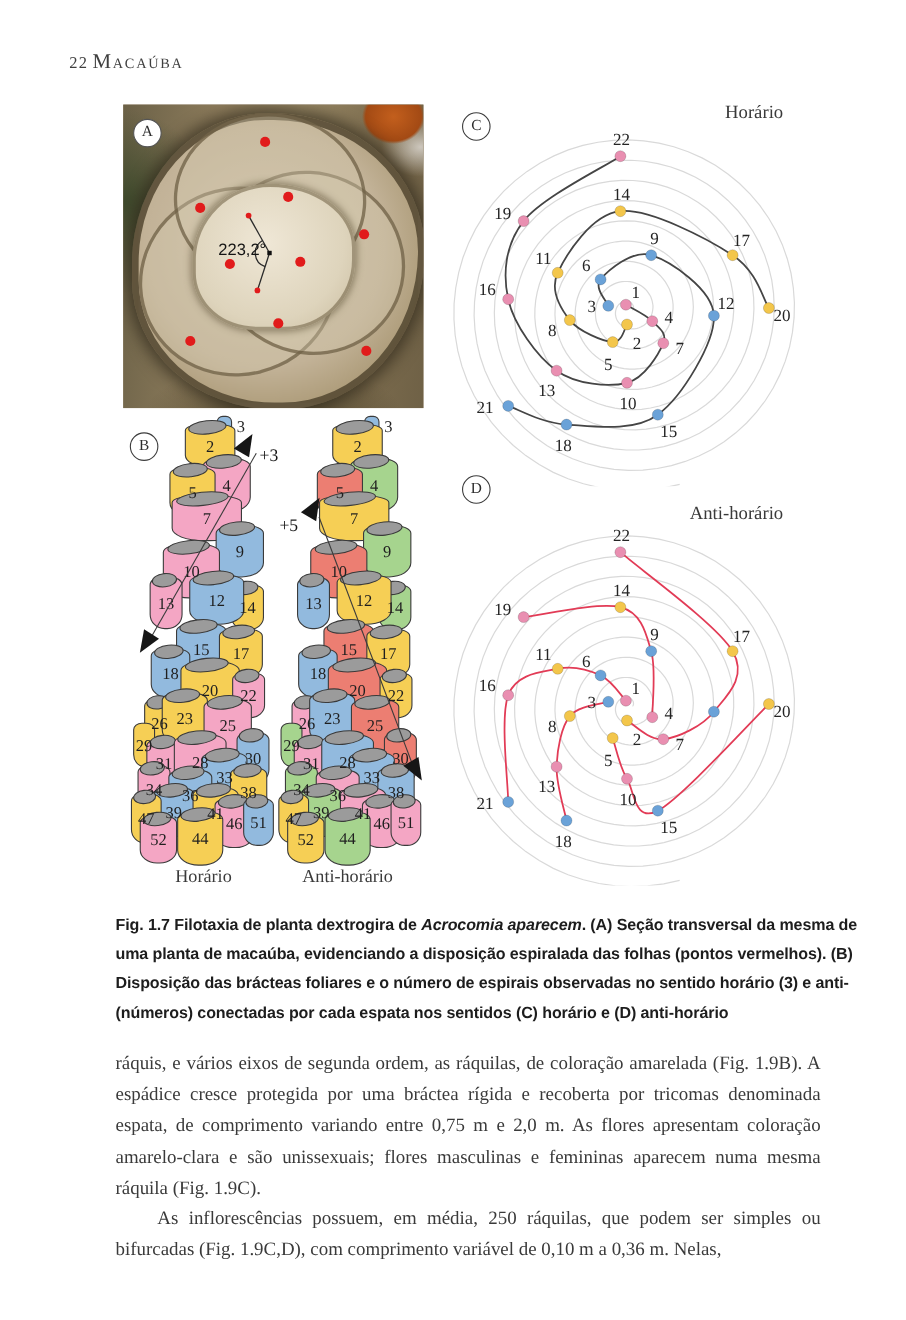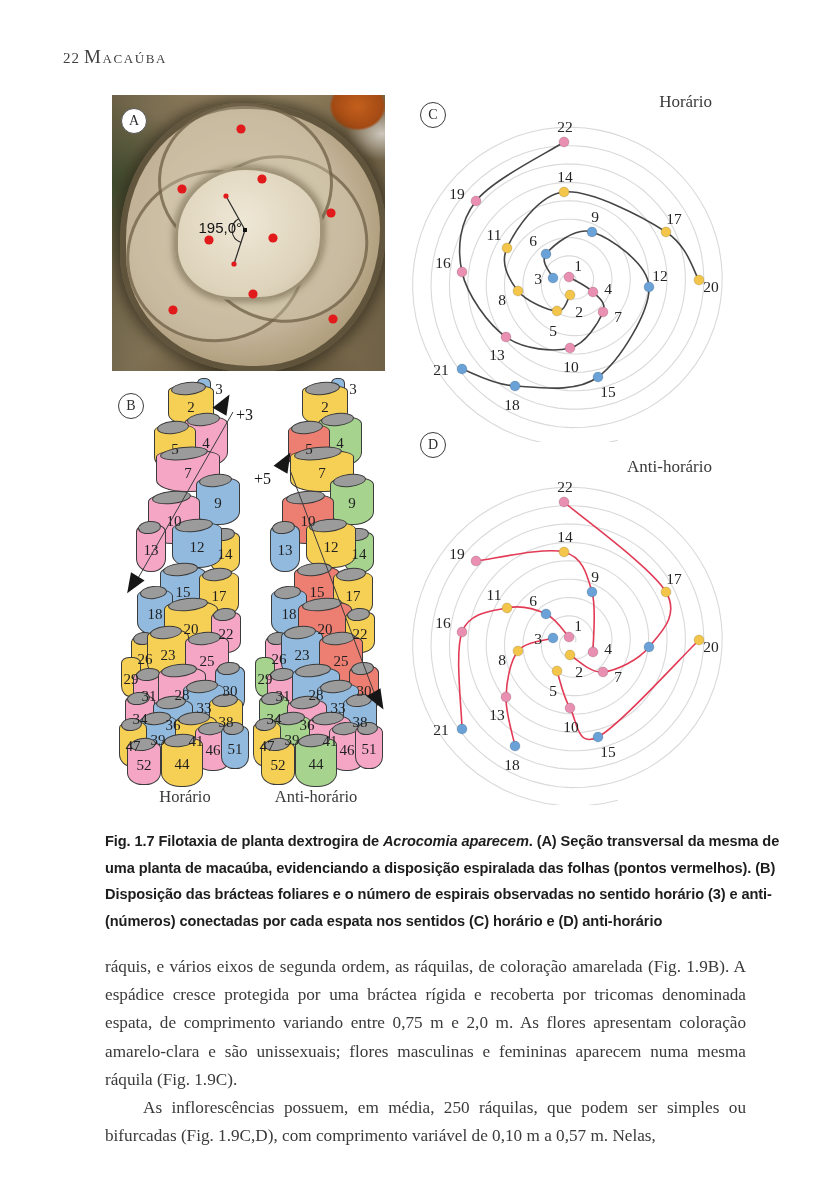--- a/index.html
+++ b/index.html
@@ -89,21 +89,21 @@
         <circle cx="219" cy="118" r="4.6" fill="#e11b1b"></circle>
         <circle cx="97" cy="145" r="4.6" fill="#e11b1b"></circle>
         <circle cx="161" cy="143" r="4.6" fill="#e11b1b"></circle>
         <circle cx="141" cy="199" r="4.6" fill="#e11b1b"></circle>
         <circle cx="61" cy="215" r="4.6" fill="#e11b1b"></circle>
         <circle cx="221" cy="224" r="4.6" fill="#e11b1b"></circle>
         <circle cx="114" cy="101" r="2.6" fill="#e11b1b"></circle>
         <circle cx="122" cy="169" r="2.6" fill="#e11b1b"></circle>
       </svg>
     <div class="badge in-photo" style="left:9px;top:13px;">A</div>
-    <div class="angle-label">195,0°</div>
+    <div class="angle-label">223,2°</div>
   </div>
 
   <div class="badge" style="left:118px;top:393px;">B</div>
   <div id="bracts">
       <div class="bract" style="left: 197px; top: 378px; width: 14px; height: 34px; background: rgb(146, 186, 222);"></div>
       <div class="bract" style="left: 168px; top: 385px; width: 46px; height: 40px; background: rgb(246, 207, 85);">
         <div class="cap"></div>
       </div>
       <div class="bract" style="left: 184px; top: 416px; width: 44px; height: 50px; background: rgb(244, 166, 196);">
         <div class="cap"></div>
@@ -480,16 +480,16 @@
 
   <div class="caption" id="caption">
       <div class="caption-line"><span class="b">Fig. 1.7 </span><span>Filotaxia de planta dextrogira de </span><span class="i">Acrocomia aparecem</span><span>. (A) Seção transversal da mesma de</span></div>
       <div class="caption-line"><span>uma planta de macaúba, evidenciando a disposição espiralada das folhas (pontos vermelhos). (B)</span></div>
       <div class="caption-line"><span>Disposição das brácteas foliares e o número de espirais observadas no sentido horário (3) e anti-</span></div>
       <div class="caption-line"><span>(números) conectadas por cada espata nos sentidos (C) horário e (D) anti-horário</span></div>
     </div>
 
   <div class="body-text" id="bodyText">
       <p>ráquis, e vários eixos de segunda ordem, as ráquilas, de coloração amarelada (Fig. 1.9B). A espádice cresce protegida por uma bráctea rígida e recoberta por tricomas denominada espata, de comprimento variando entre 0,75 m e 2,0 m. As flores apresentam coloração amarelo-clara e são unissexuais; flores masculinas e femininas aparecem numa mesma ráquila (Fig. 1.9C).</p>
-      <p class="indent">As inflorescências possuem, em média, 250 ráquilas, que podem ser simples ou bifurcadas (Fig. 1.9C,D), com comprimento variável de 0,10 m a 0,57 m. Nelas,</p>
+      <p class="indent">As inflorescências possuem, em média, 250 ráquilas, que podem ser simples ou bifurcadas (Fig. 1.9C,D), com comprimento variável de 0,10 m a 0,36 m. Nelas,</p>
     </div>
 
 </div>
 
 </body></html>

